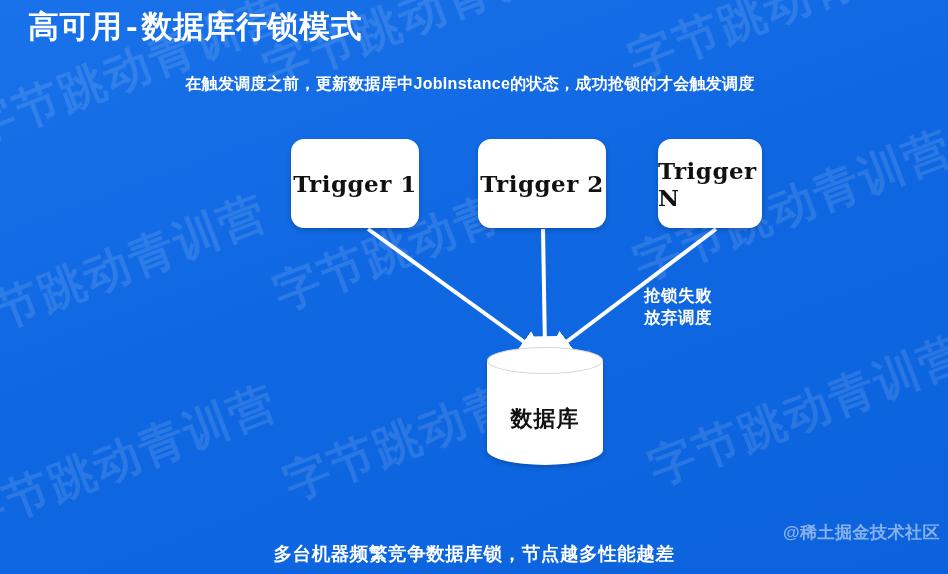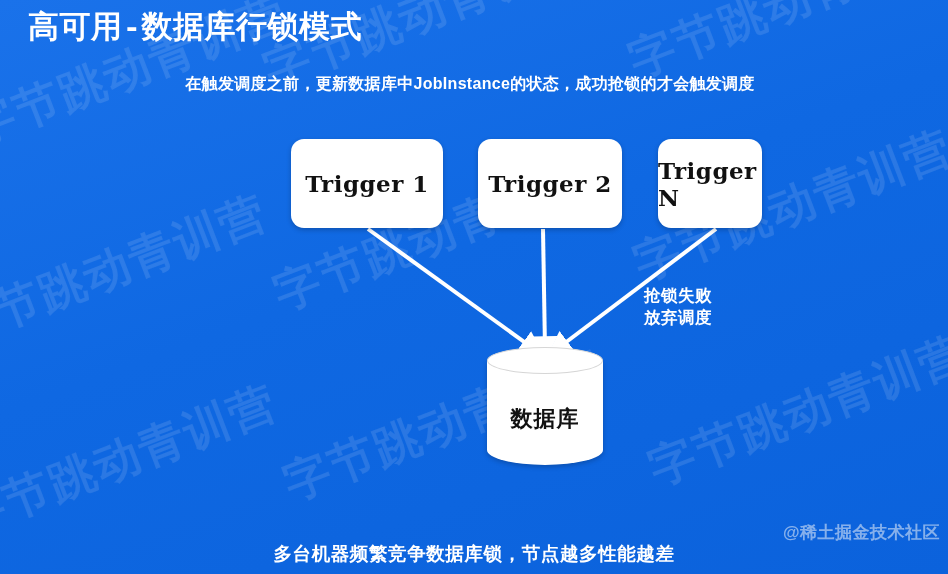--- a/index.html
+++ b/index.html
@@ -98,22 +98,22 @@
     align-items: center;
     justify-content: center;
   }
   .trigger-label {
     font-family: "DejaVu Serif", "Liberation Serif", serif;
     font-weight: bold;
     font-size: 23px;
     color: #111111;
     letter-spacing: 0.5px;
   }
-  #trigger-1 { left: 291px; top: 139px; width: 152px; height: 89px; align-items: center; }
-  #trigger-2 { left: 478px; top: 139px; width: 144px; height: 89px; }
+  #trigger-1 { left: 291px; top: 139px; width: 128px; height: 89px; align-items: center; }
+  #trigger-2 { left: 478px; top: 139px; width: 128px; height: 89px; }
   #trigger-3 { left: 658px; top: 139px; width: 104px; height: 89px; }
 
   .edge-label {
     position: absolute;
     color: #ffffff;
     font-size: 16.5px;
     font-weight: bold;
     line-height: 1.33;
     letter-spacing: 0.5px;
     text-align: center;

